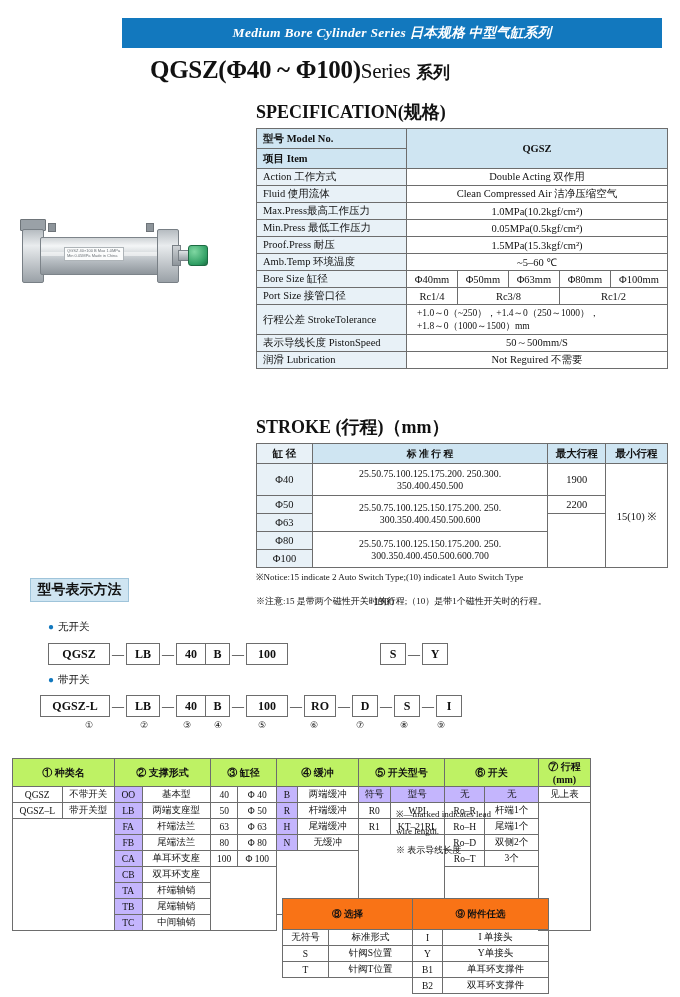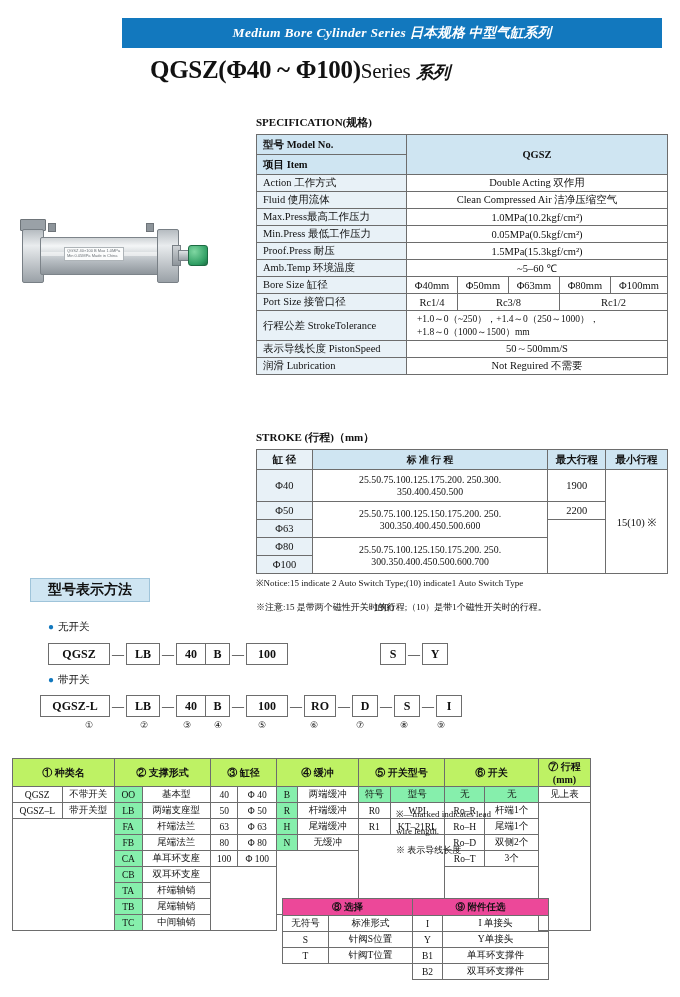--- a/index.html
+++ b/index.html
@@ -24,21 +24,21 @@
     font-weight:bold;
     font-size:13.5px;
     display:flex; align-items:center; justify-content:center;
     letter-spacing:0.3px;
   }
   .title {
     position:absolute; left:150px; top:56px; width:400px;
     font-size:25px; font-weight:bold; letter-spacing:-0.3px;
   }
   .title .ser { font-weight:normal; font-size:21px; }
-  .title .cn { font-size:17px; font-weight:bold;font-style:italic; }
+  .title .cn { font-size:17px; font-weight:bold; }
 
   
   .prod {
     position:absolute; left:12px; top:205px; width:195px; height:105px;
   }
   .cyl-body {
     position:absolute; left:28px; top:32px; width:120px; height:38px;
     background:linear-gradient(180deg,#cfd3d6 0%,#f4f6f7 22%,#b9bfc4 62%,#8e959b 100%);
     border:1px solid #7d848a; border-radius:2px;
   }
@@ -78,21 +78,21 @@
   .label-strip{
     position:absolute; left:52px; top:42px; width:60px; height:14px;
     background:#fbfcfc; border:1px solid #aeb4b8;
     font-size:4px; color:#6b7176; line-height:4.5px; padding:1px 2px; overflow:hidden;
     font-family:"Liberation Sans", sans-serif;
   }
   .port-a{position:absolute;left:36px;top:18px;width:8px;height:9px;background:#8e959b;border:1px solid #6e7479;}
   .port-b{position:absolute;left:134px;top:18px;width:8px;height:9px;background:#8e959b;border:1px solid #6e7479;}
 
   
-  .sec-title { font-size:11px; font-weight:bold; margin:15px 0 4px 0; }
+  .sec-title { font-size:18px; font-weight:bold; margin:0 0 4px 0; }
   table { border-collapse:collapse; }
   td, th { border:1px solid #6d6d6d; font-size:10.5px; padding:1px 4px; }
 
   
   .spec-wrap { position:absolute; left:256px; top:100px; width:412px; }
   .spec { width:412px; }
   .spec td { height:17px; vertical-align:middle; }
   .spec .lcol { width:150px; background:#e8f1f7; padding-left:6px; font-size:10.5px; }
   .spec .hdr { background:#cfe5f2; font-weight:bold; height:20px; }
   .spec .ctr { text-align:center; }
@@ -106,21 +106,21 @@
   .stroke td { text-align:center; vertical-align:middle; height:18px; }
   .stroke .hdr { background:#cfe5f2; font-weight:bold; height:20px; }
   .stroke .lcol { width:56px; background:#e8f1f7; }
   .stroke .mid { width:236px; font-size:9.8px; line-height:12px; }
   .stroke .c3 { width:58px; }
   .stroke .c4 { width:62px; }
   .note { font-size:9px; line-height:12px; margin-top:3px; color:#111; }
 
   
   .model-box {
-    position:absolute; left:30px; top:578px; width:120px; height:24px;
+    position:absolute; left:30px; top:578px; width:99px; height:24px;
     background:#cfe5f2; border:1px solid #9fc4da;
     display:flex; align-items:center; justify-content:center;
     font-size:14px; font-weight:bold;
   }
 
   .bullet-row { position:absolute; font-size:10.5px; }
   .bullet-row .dot { color:#1278be; font-size:10px; margin-right:4px; }
 
   
   .chain { position:absolute; display:flex; align-items:center; }
@@ -132,26 +132,26 @@
   }
   .dash { width:16px; text-align:center; font-size:12px; }
   .gap { width:92px; }
   .circ-row { position:absolute; display:flex; align-items:center; font-size:9px; }
   .circ { width:22px; text-align:center; }
 
   
   .bt { position:absolute; left:12px; top:758px; }
   .bt table td { font-size:9.5px; height:15px; text-align:center; }
   .bt .hdr { background:#bef264; font-weight:bold; height:17px; font-size:10px; }
-  .bt .lbl { background:#86efac; }
+  .bt .lbl { background:#c4b5fd; }
 
   
   .opt { position:absolute; left:282px; top:898px; }
   .opt td { font-size:9.5px; height:15px; text-align:center; }
-  .opt .hdr { background:#ec4899; font-weight:bold; height:17px;margin-top:22px; }
+  .opt .hdr { background:#f97316; font-weight:bold; height:31px;margin-top:22px; }
   .opt .lbl { background:#fff; }
   .marknote { position:absolute; left:396px; top:845px; width:180px; font-size:9px; line-height:11.5px; }
   .wirenote { position:absolute; left:396px; top:806px; width:190px; font-size:9px; line-height:17px; }
 </style>
 </head>
 <body>
 
 <div class="page">
 
   <div class="hdr-bar">Medium Bore Cylinder Series 日本规格 中型气缸系列</div>

